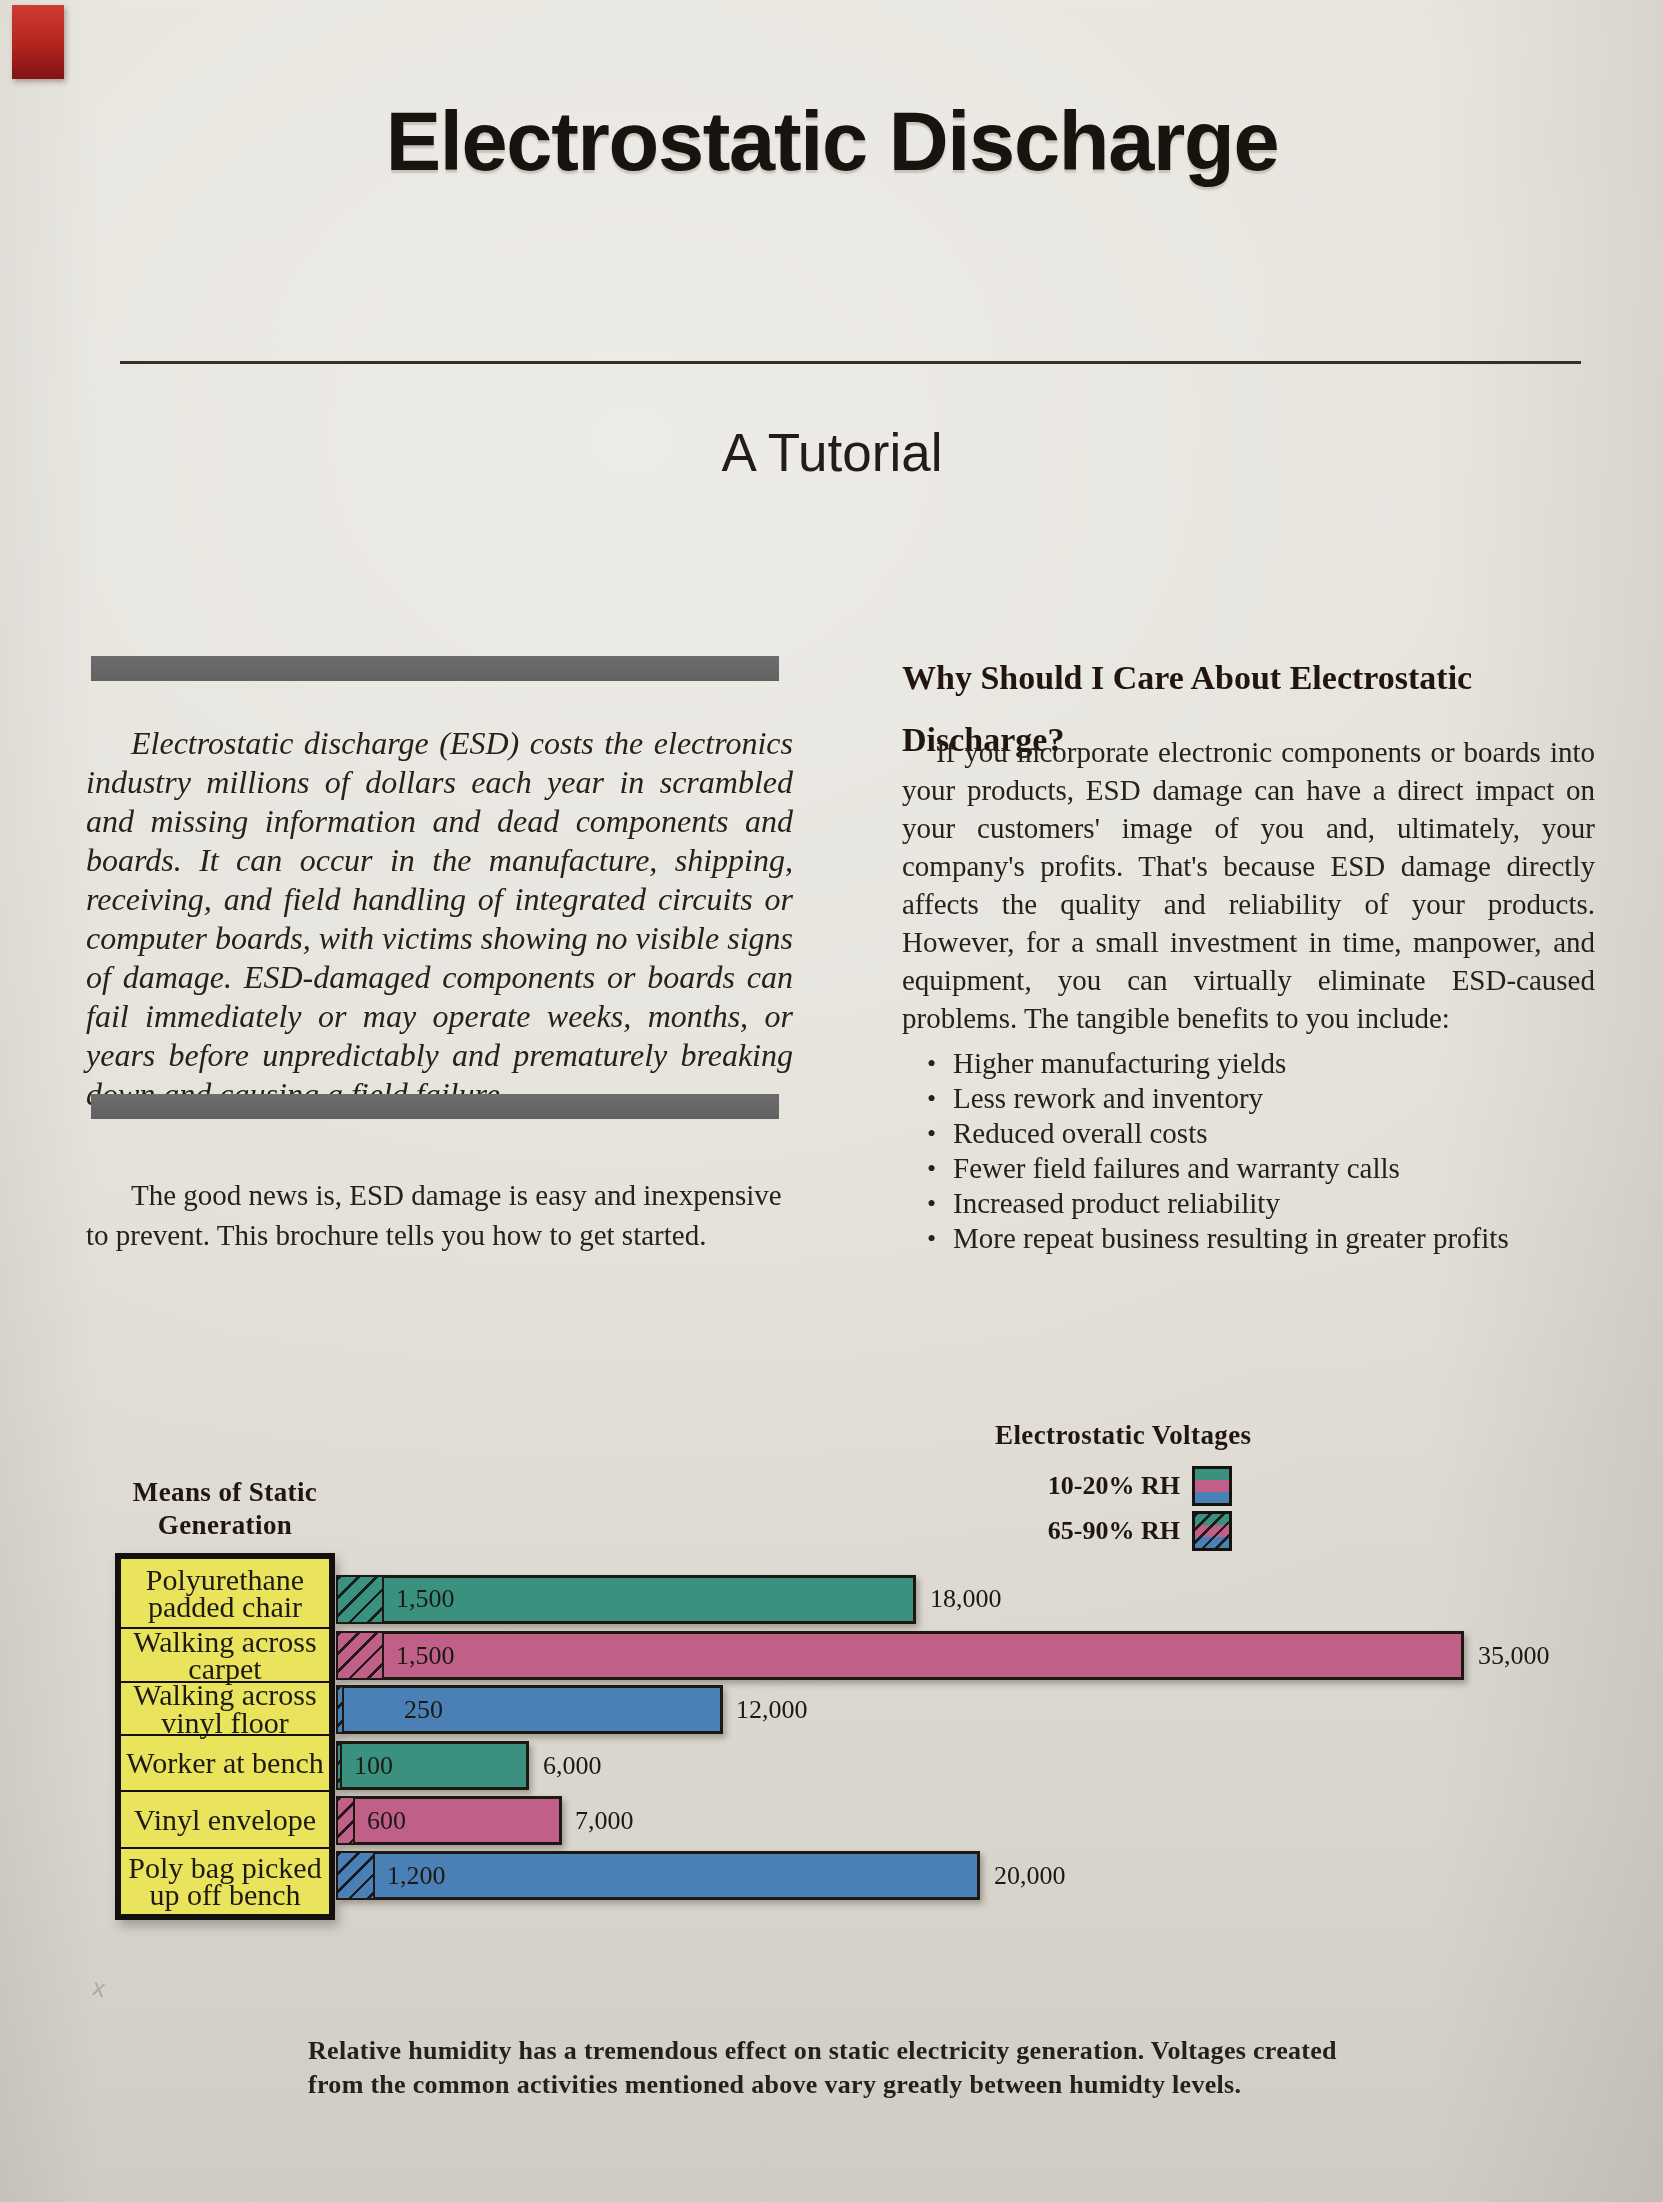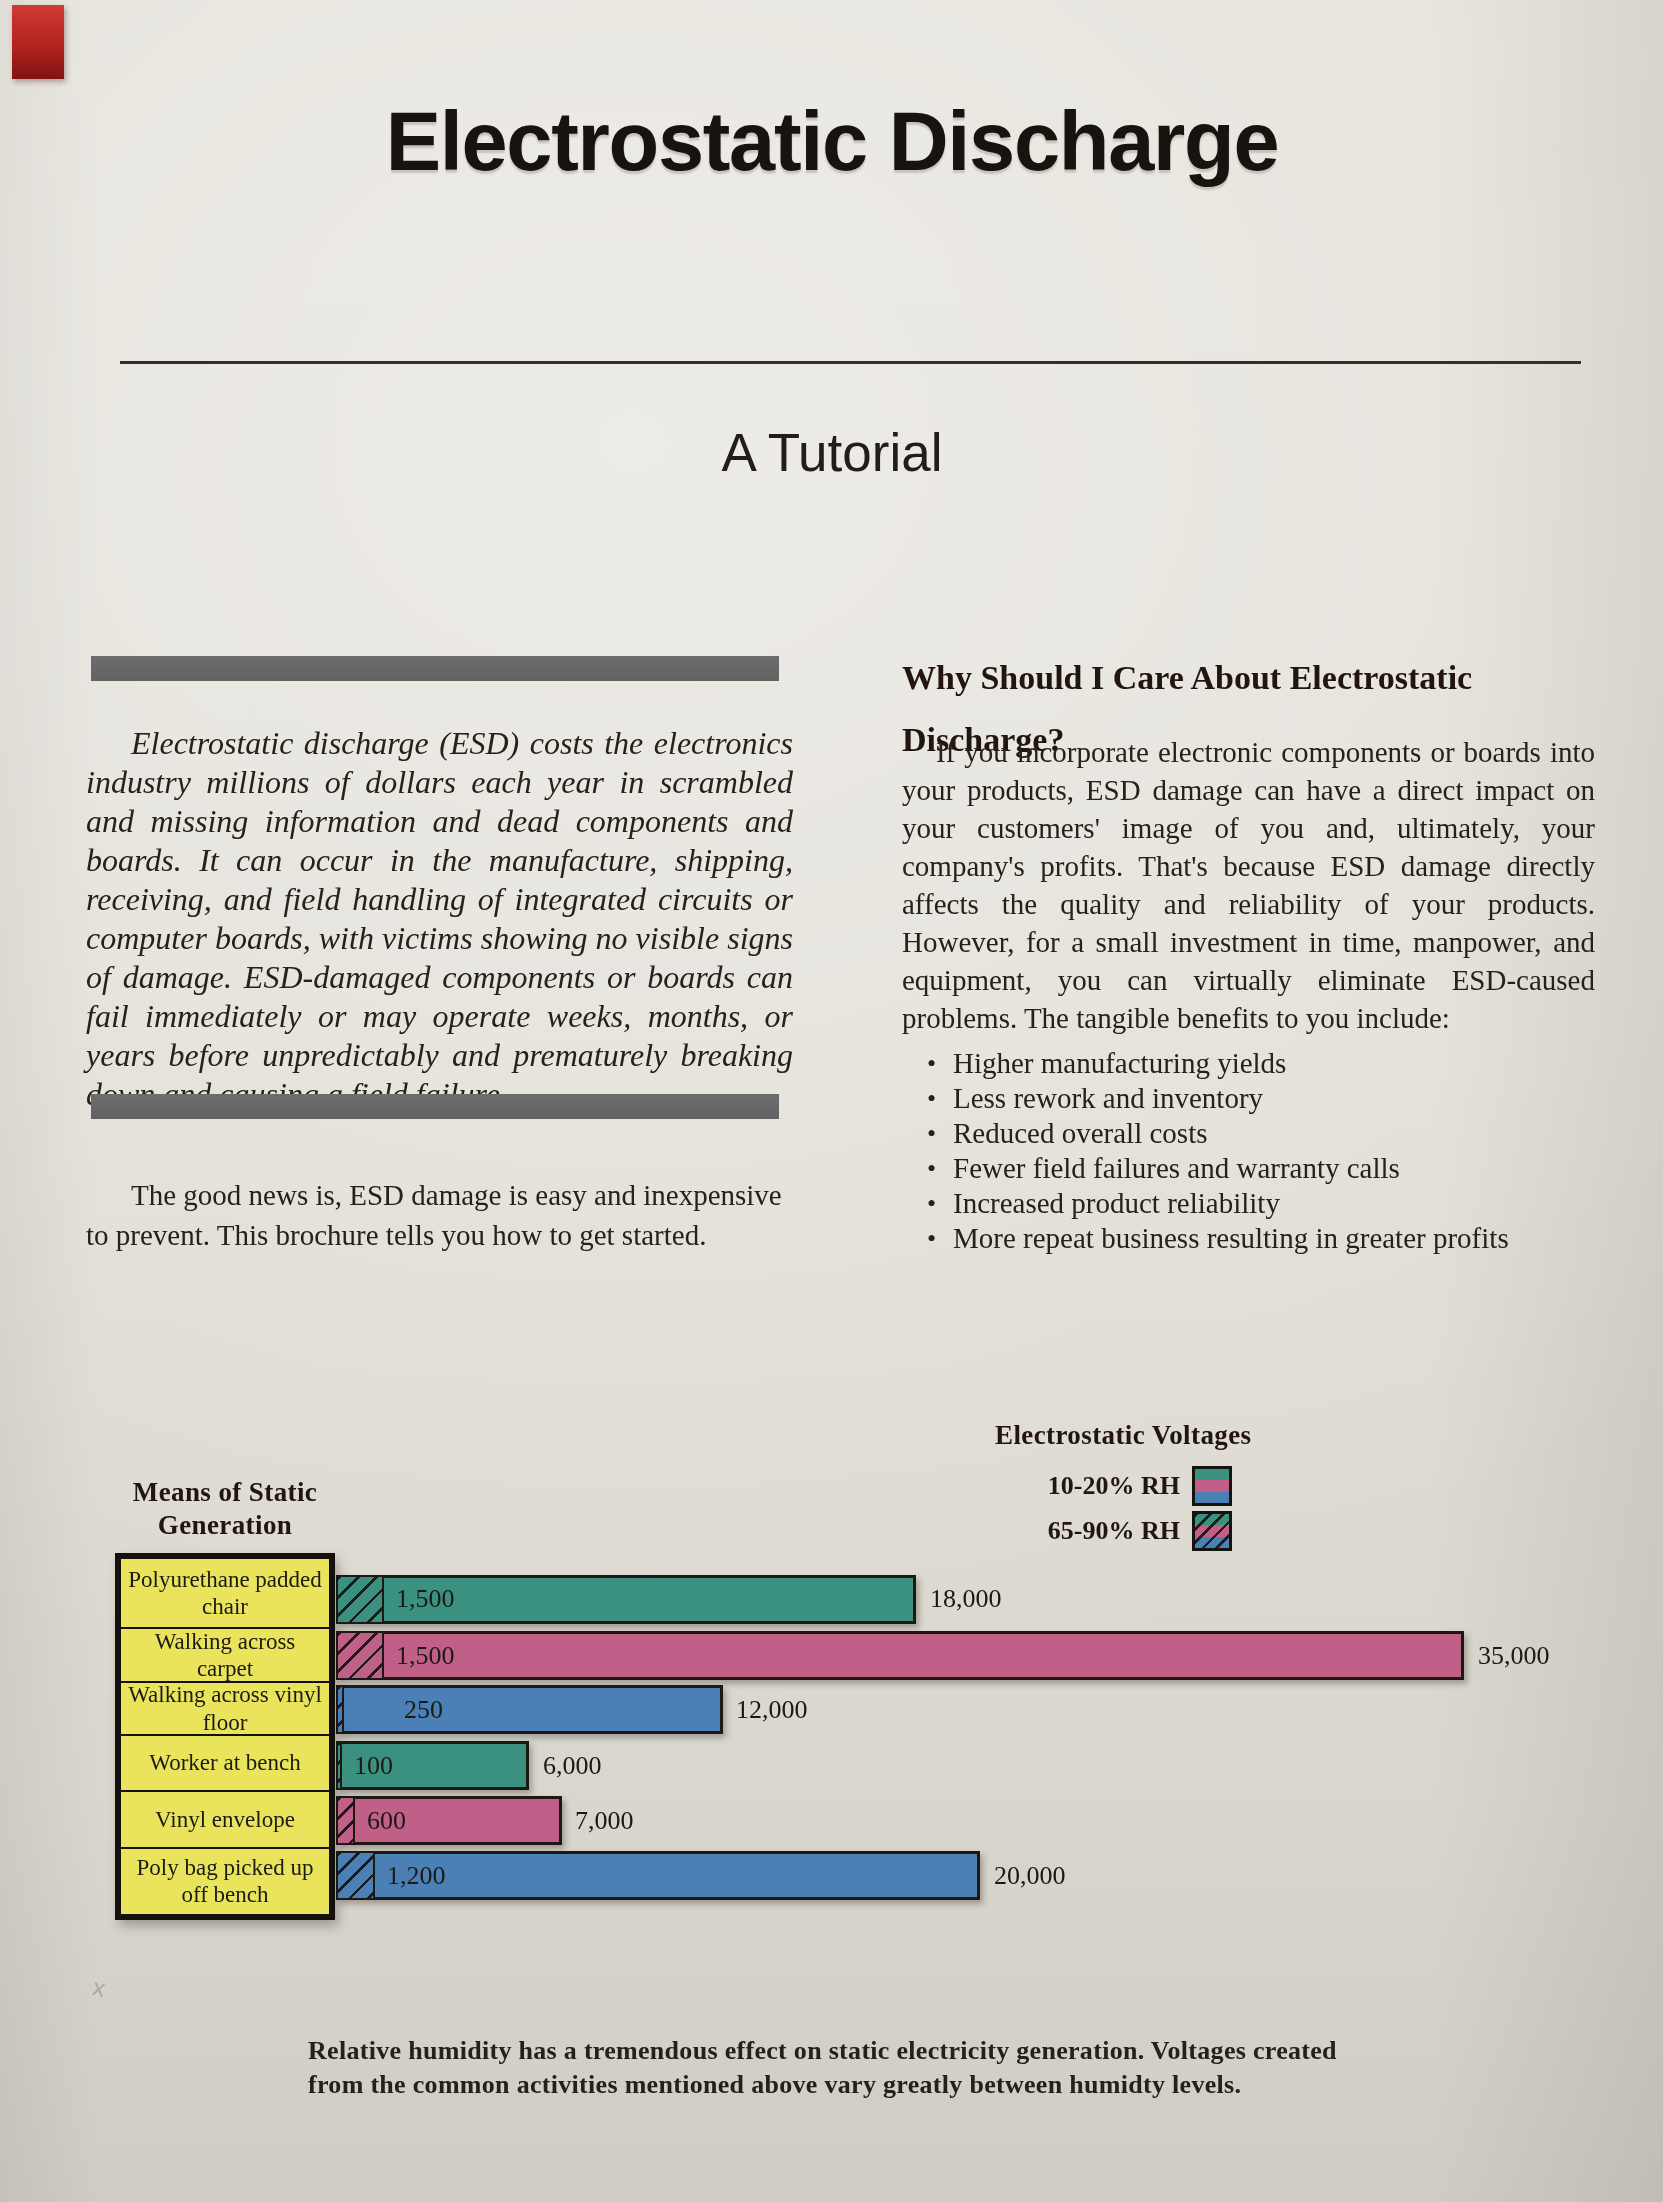--- a/index.html
+++ b/index.html
@@ -56,21 +56,21 @@
       repeating-linear-gradient(135deg, rgba(15,13,10,.85) 0 2.6px, transparent 2.6px 9.5px),
       linear-gradient(180deg,var(--teal) 0 33.4%,var(--pink) 33.4% 66.7%,var(--blue) 66.7% 100%);}
   
   .means{left:115px;top:1476px;width:220px;text-align:center;font-weight:bold;
     font-size:27px;line-height:33px;color:#221510;letter-spacing:0.4px;}
   .ybox{left:115px;top:1553px;width:220px;height:367px;box-sizing:border-box;
     border:6.9px solid #14110d;background:var(--category-box);
     box-shadow:4.3px 6px 10.3px rgba(60,52,44,.35);
     display:grid;grid-template-rows:70px 54px 53px 56px 57px 64px;}
   .cell{display:flex;align-items:center;justify-content:center;text-align:center;
-    font-size:23px;line-height:27.5px;color:#1d1a14;padding:0 5.2px;box-sizing:border-box;
+    font-size:30px;line-height:27.5px;color:#1d1a14;padding:0 5.2px;box-sizing:border-box;
     border-bottom:2.6px solid #14110d;}
   .cell:last-child{border-bottom:none;border-radius:27px;}
   
   .chart-bars{left:336px;top:1553px;width:1325px;height:367px;}
   .brow{position:absolute;left:0;width:100%;height:49px;}
   .bar{position:absolute;left:0;top:0;height:100%;box-sizing:border-box;
     border:3.4px solid #1e1813;}
   .bar-solid{box-shadow:3.4px 4.3px 6px rgba(55,48,40,.35);}
   .bar-hatch{border-width:2.6px;
     background-image:repeating-linear-gradient(135deg, rgba(12,10,8,.85) 0 2.6px, transparent 2.6px 13px);}

